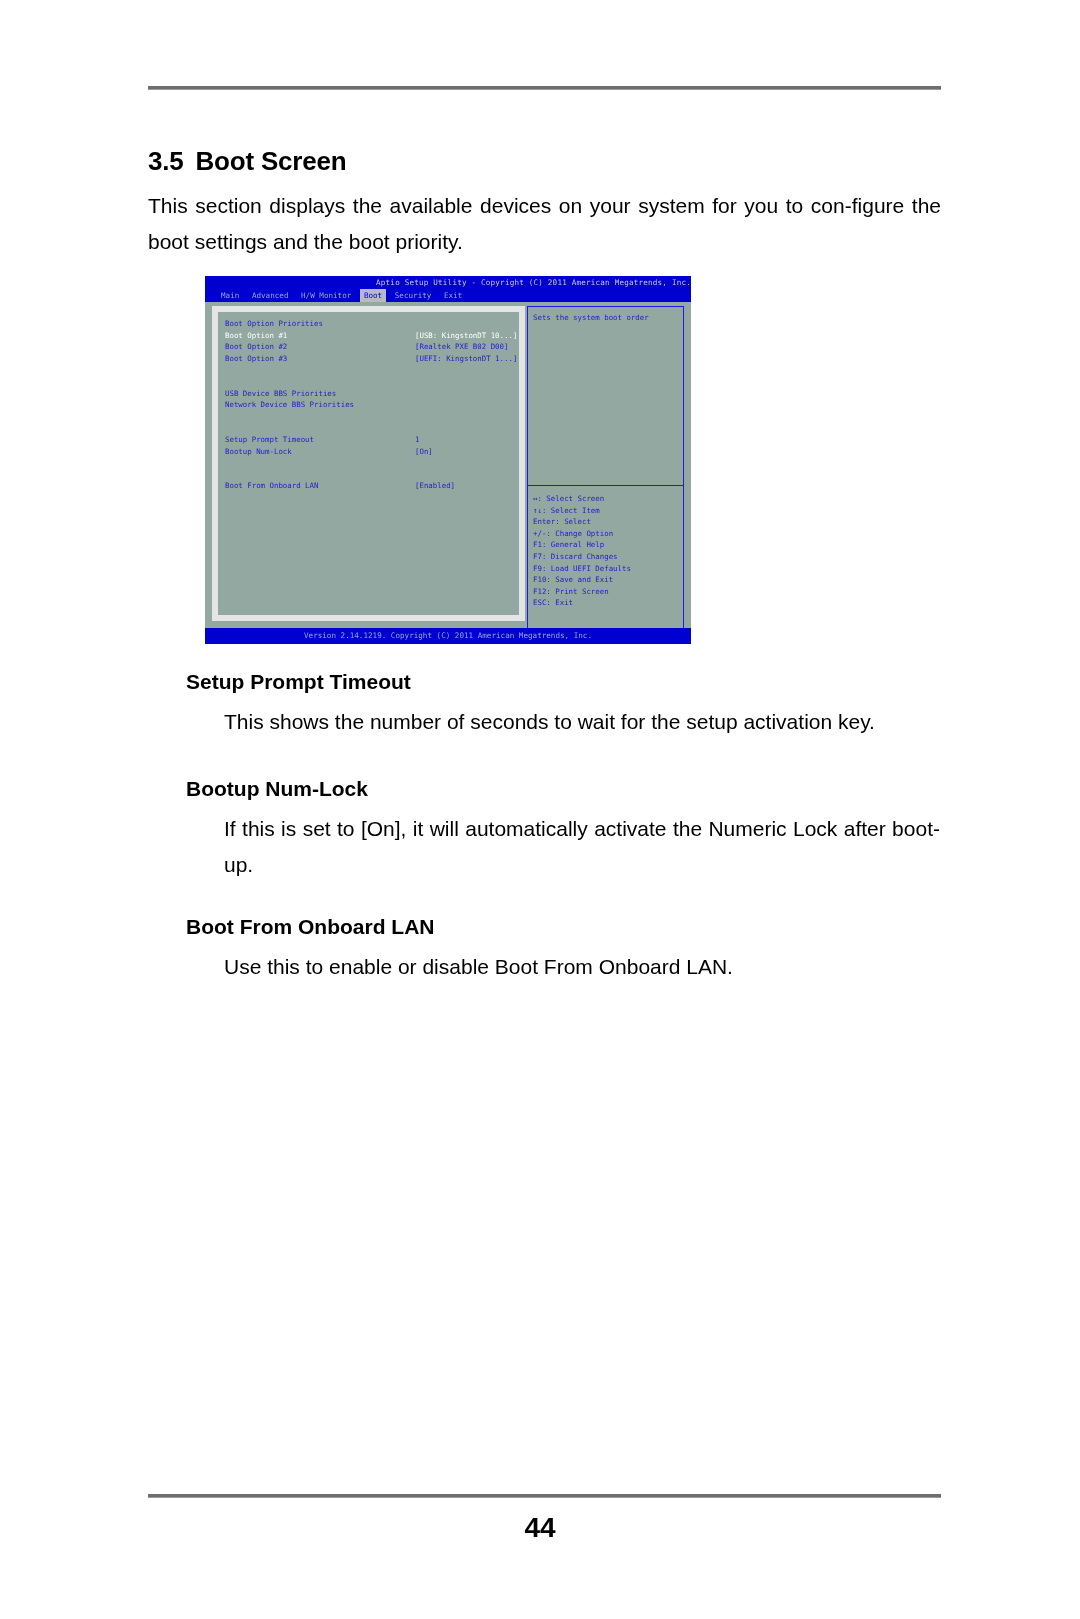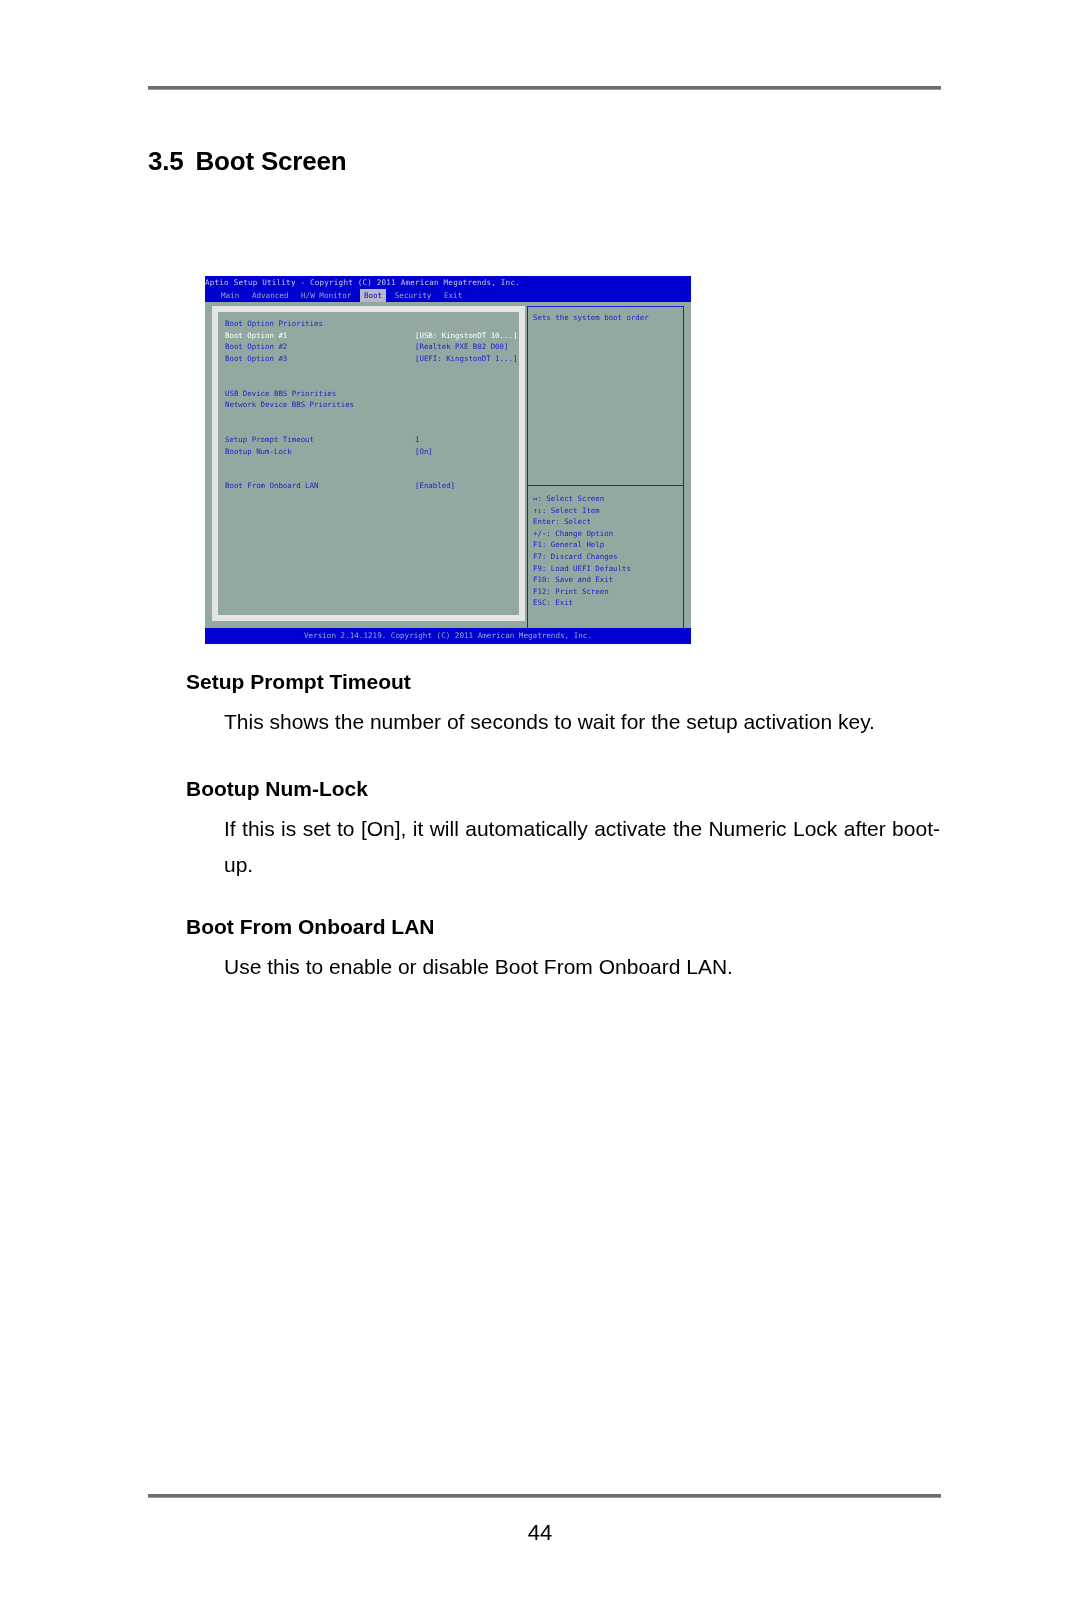--- a/index.html
+++ b/index.html
@@ -80,23 +80,22 @@
   #p-numlock { top: 811px; }
   #h-lan     { top: 915px; }
   #p-lan     { top: 949px; }
 
   .page-num {
     position: absolute;
     left: 0;
     top: 1512px;
     width: 1080px;
     text-align: center;
-    font-size: 22px;
-    font-weight: normal;
-    margin-top: 8px;
+    font-size: 28px;
+    font-weight: bold;
   }
 
   
   .bios {
     position: absolute;
     left: 205px;
     top: 276px;
     width: 486px;
     height: 368px;
     background: #92a8a0;
@@ -107,21 +106,21 @@
     box-sizing: border-box;
     overflow: hidden;
   }
   .bios-titlebar {
     position: absolute;
     left: 0; top: 0;
     width: 486px;
     height: 13px;
     background: #0000d0;
     color: #c8c8dc;
-    text-align: left;
+    text-align: right;
     line-height: 13px;
     font-size: 7.6px;
     letter-spacing: 0.2px;
   }
   .bios-menubar {
     position: absolute;
     left: 0; top: 13px;
     width: 486px;
     height: 13px;
     background: #0000d0;
@@ -224,20 +223,21 @@
 <body>
 
 <div class="page">
 
   <div class="rule top"></div>
 
   <div class="sec-title">
     <span class="num">3.5</span><span>Boot Screen</span>
   </div>
 
+  <div class="intro">This section displays the available devices on your system for you to con-figure the boot settings and the boot priority.</div>
 
   <div class="bios">
 
     <div class="bios-titlebar">Aptio Setup Utility - Copyright (C) 2011 American Megatrends, Inc.</div>
 
     <div class="bios-menubar">
       <span class="tab">Main</span>
       <span class="tab">Advanced</span>
       <span class="tab">H/W Monitor</span>
       <span class="tab active">Boot</span>

